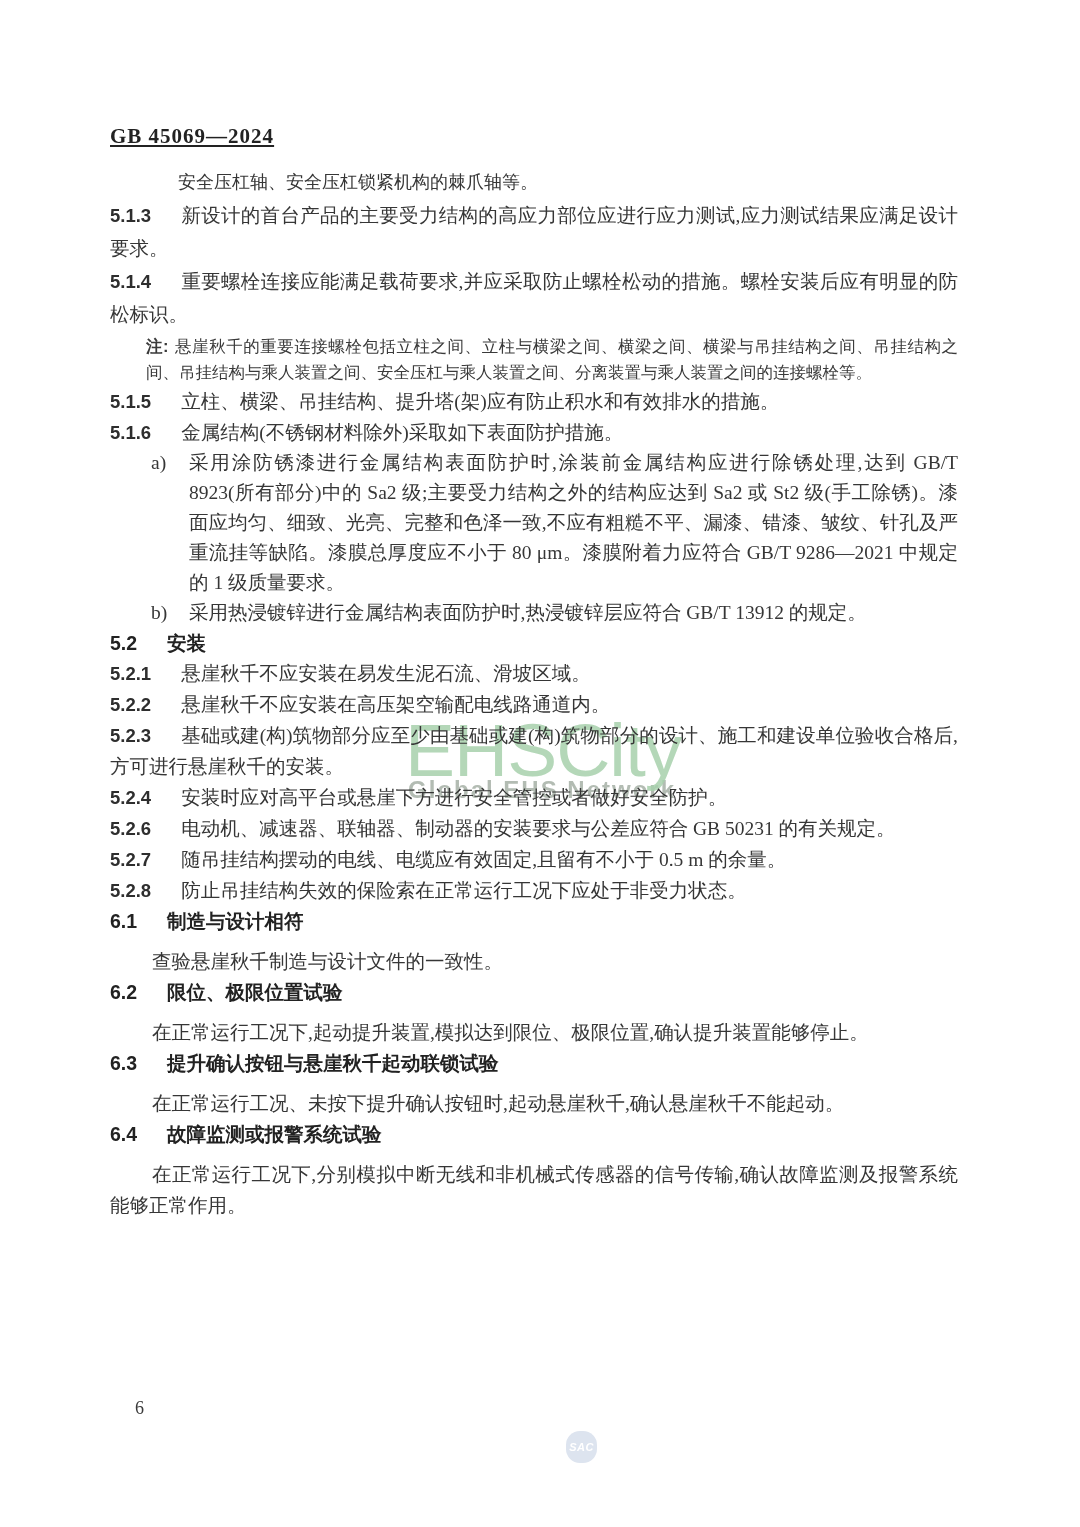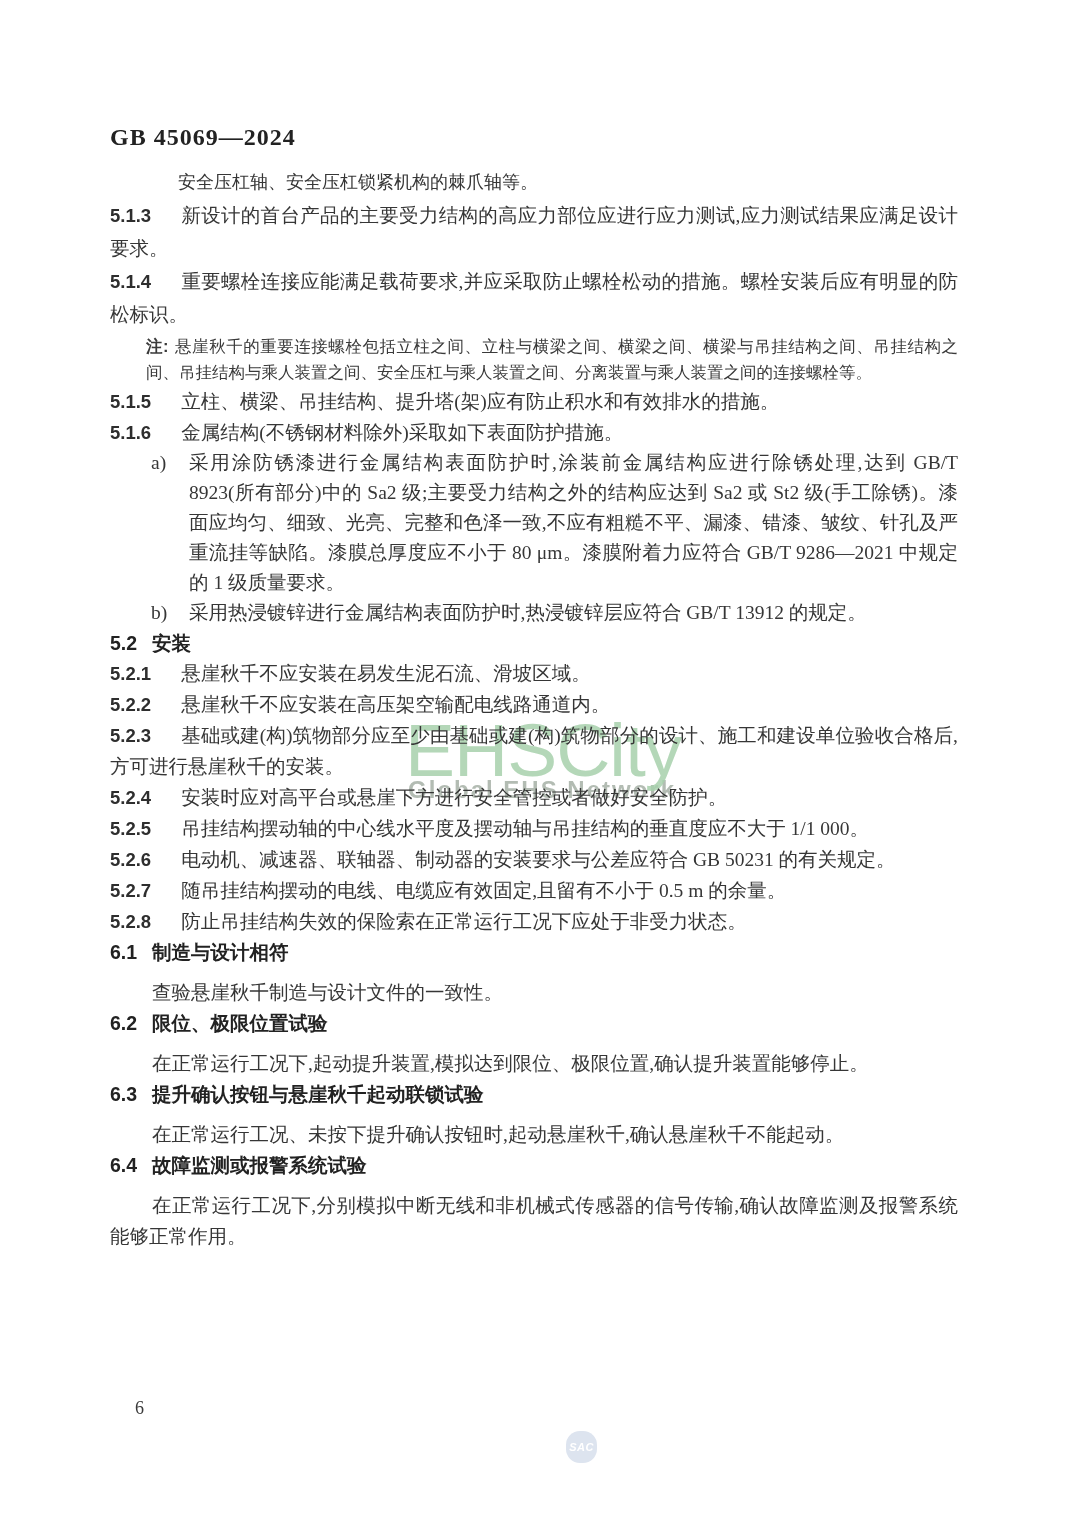--- a/index.html
+++ b/index.html
@@ -7,21 +7,21 @@
     position:relative;
     width:1080px;height:1527px;
     background:#ffffff;
     overflow:hidden;
     font-family:"Liberation Serif","DejaVu Serif",serif;
     color:#363636;
   }
   .doc-header{
     position:absolute;left:110px;top:124px;
     font-family:"Liberation Serif","DejaVu Serif",serif;
-    font-weight:bold;font-size:24px;letter-spacing:1px;color:#222;
+    font-weight:bold;font-size:21px;letter-spacing:1px;color:#222;text-decoration:underline;
   }
   .content{
     position:absolute;left:110px;top:166px;width:848px;z-index:2;
   }
   .content p{margin:0;}
   .clause{
     font-size:19.5px;line-height:33px;text-align:justify;text-align-last:left;
   }
   .clause-tight{line-height:31px;}
   .num{
@@ -45,21 +45,21 @@
   .alpha-label{
     flex:none;width:38px;padding-left:41px;
     font-family:"Liberation Serif","DejaVu Serif",serif;
   }
   .alpha-text{flex:1;text-align:justify;text-align-last:left;}
   .heading{
     font-family:"Liberation Sans","DejaVu Sans",sans-serif;
     font-weight:bold;font-size:19.5px;line-height:30px;color:#222;
     margin:0;
   }
-  .heading .hnum{margin-right:15px;}
+  .heading .hnum{margin-right:30px;}
   .heading .hnum-wide{margin-right:28px;}
   .h52{margin-top:18px;}
   .c521{margin-top:14px;}
   .h6{margin-top:20px;font-size:20px;}
   .h61{margin-top:12px;}
   .h62,.h63,.h64{margin-top:14px;}
   .body-para{
     font-size:19.5px;line-height:31px;text-indent:42px;
     text-align:justify;text-align-last:left;margin-top:10px !important;
   }
@@ -124,21 +124,20 @@
     <p class="heading h52"><span class="hnum">5.2</span><span>安装</span></p>
 
     <p class="clause clause-tight c521"><span class="num">5.2.1</span><span>悬崖秋千不应安装在易发生泥石流、滑坡区域。</span></p>
 
     <p class="clause clause-tight"><span class="num">5.2.2</span><span>悬崖秋千不应安装在高压架空输配电线路通道内。</span></p>
 
     <p class="clause clause-tight"><span class="num">5.2.3</span><span>基础或建(构)筑物部分应至少由基础或建(构)筑物部分的设计、施工和建设单位验收合格后,方可进行悬崖秋千的安装。</span></p>
 
     <p class="clause clause-tight"><span class="num">5.2.4</span><span>安装时应对高平台或悬崖下方进行安全管控或者做好安全防护。</span></p>
 
-    <p class="clause clause-tight"><span class="num">5.2.5</span><span>吊挂结构摆动轴的中心线水平度及摆动轴与吊挂结构的垂直度应不大于 1/1 000。</span></p>
 
     <p class="clause clause-tight"><span class="num">5.2.6</span><span>电动机、减速器、联轴器、制动器的安装要求与公差应符合 GB 50231 的有关规定。</span></p>
 
     <p class="clause clause-tight"><span class="num">5.2.7</span><span>随吊挂结构摆动的电线、电缆应有效固定,且留有不小于 0.5 m 的余量。</span></p>
 
     <p class="clause clause-tight"><span class="num">5.2.8</span><span>防止吊挂结构失效的保险索在正常运行工况下应处于非受力状态。</span></p>
 
 
     <p class="heading h61"><span class="hnum">6.1</span><span>制造与设计相符</span></p>
 

